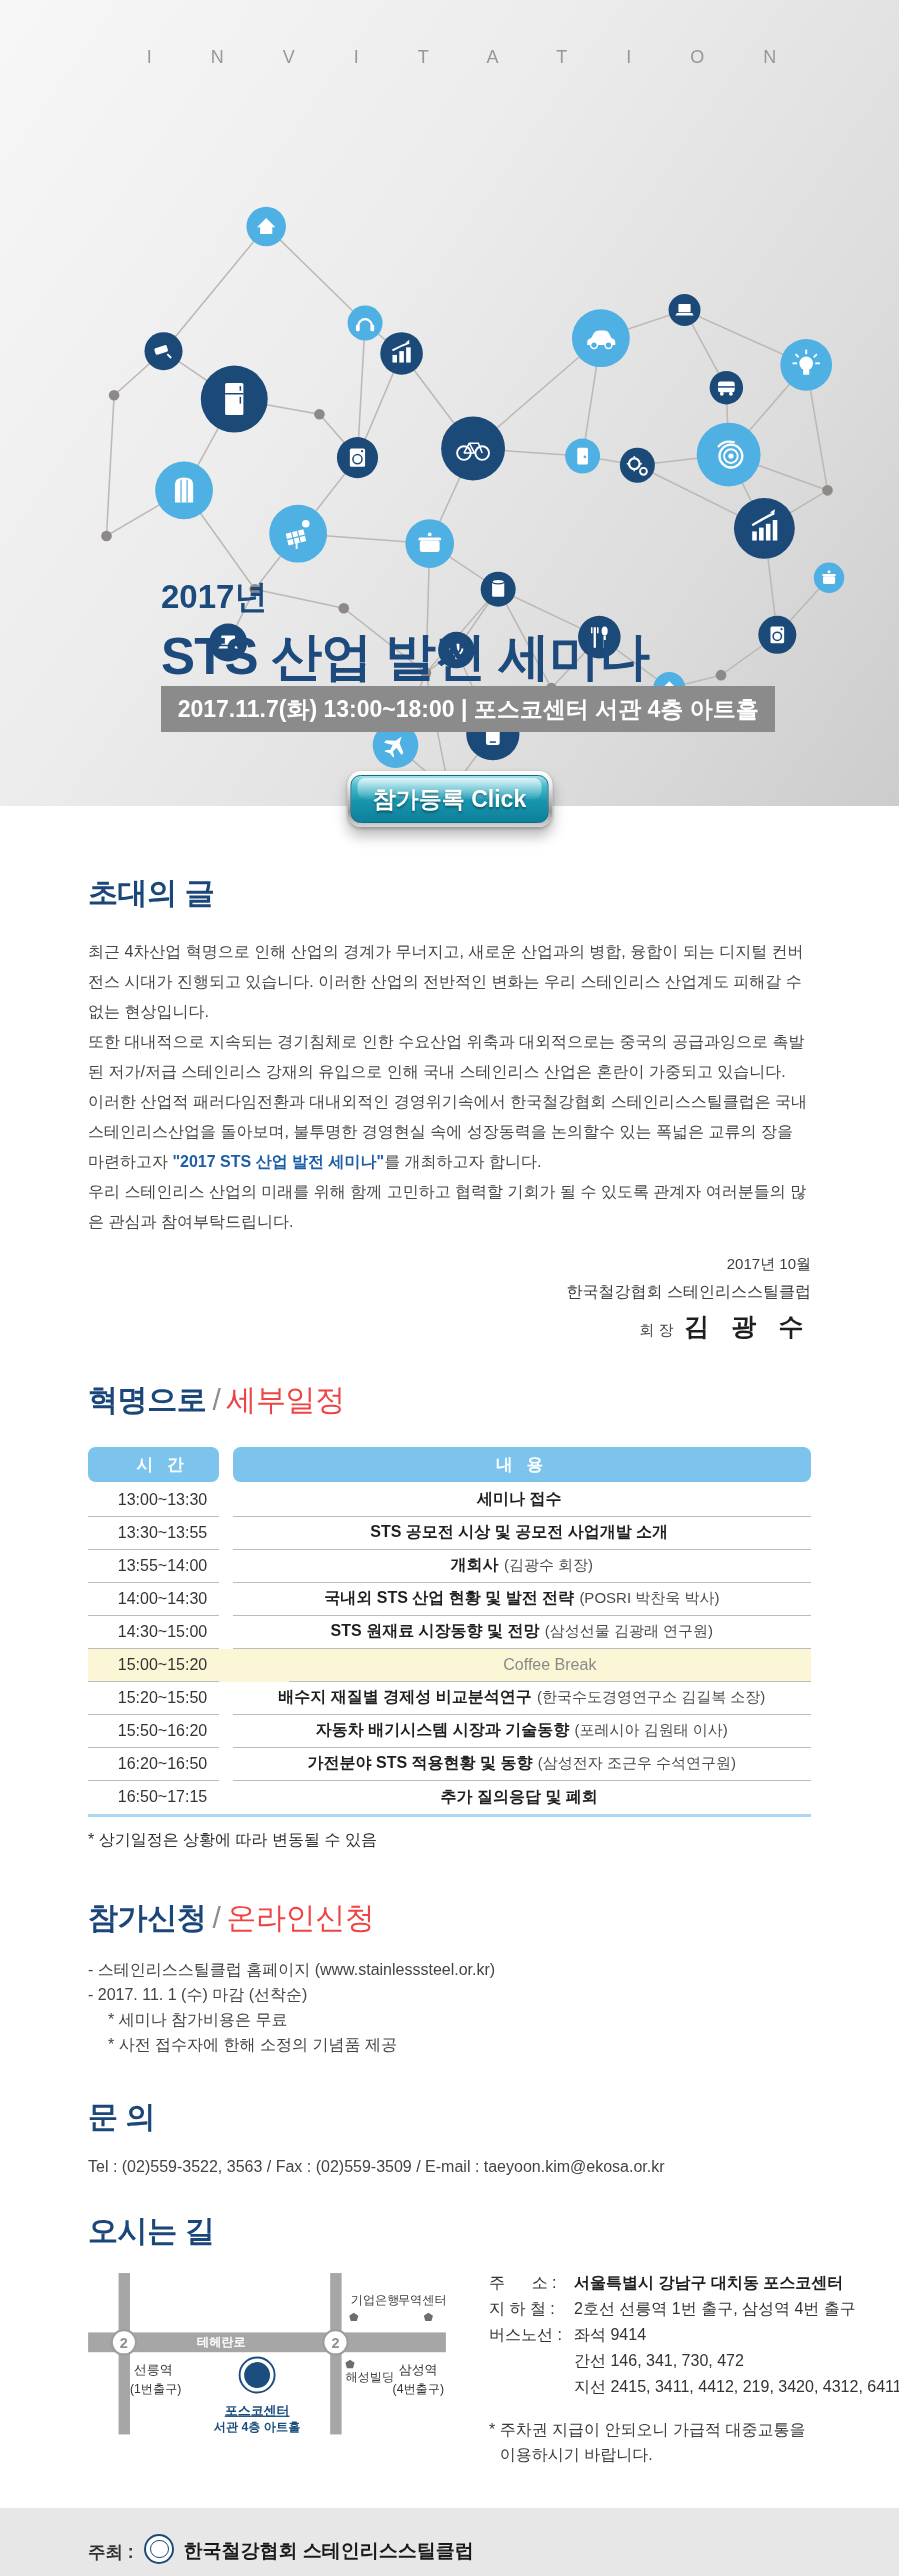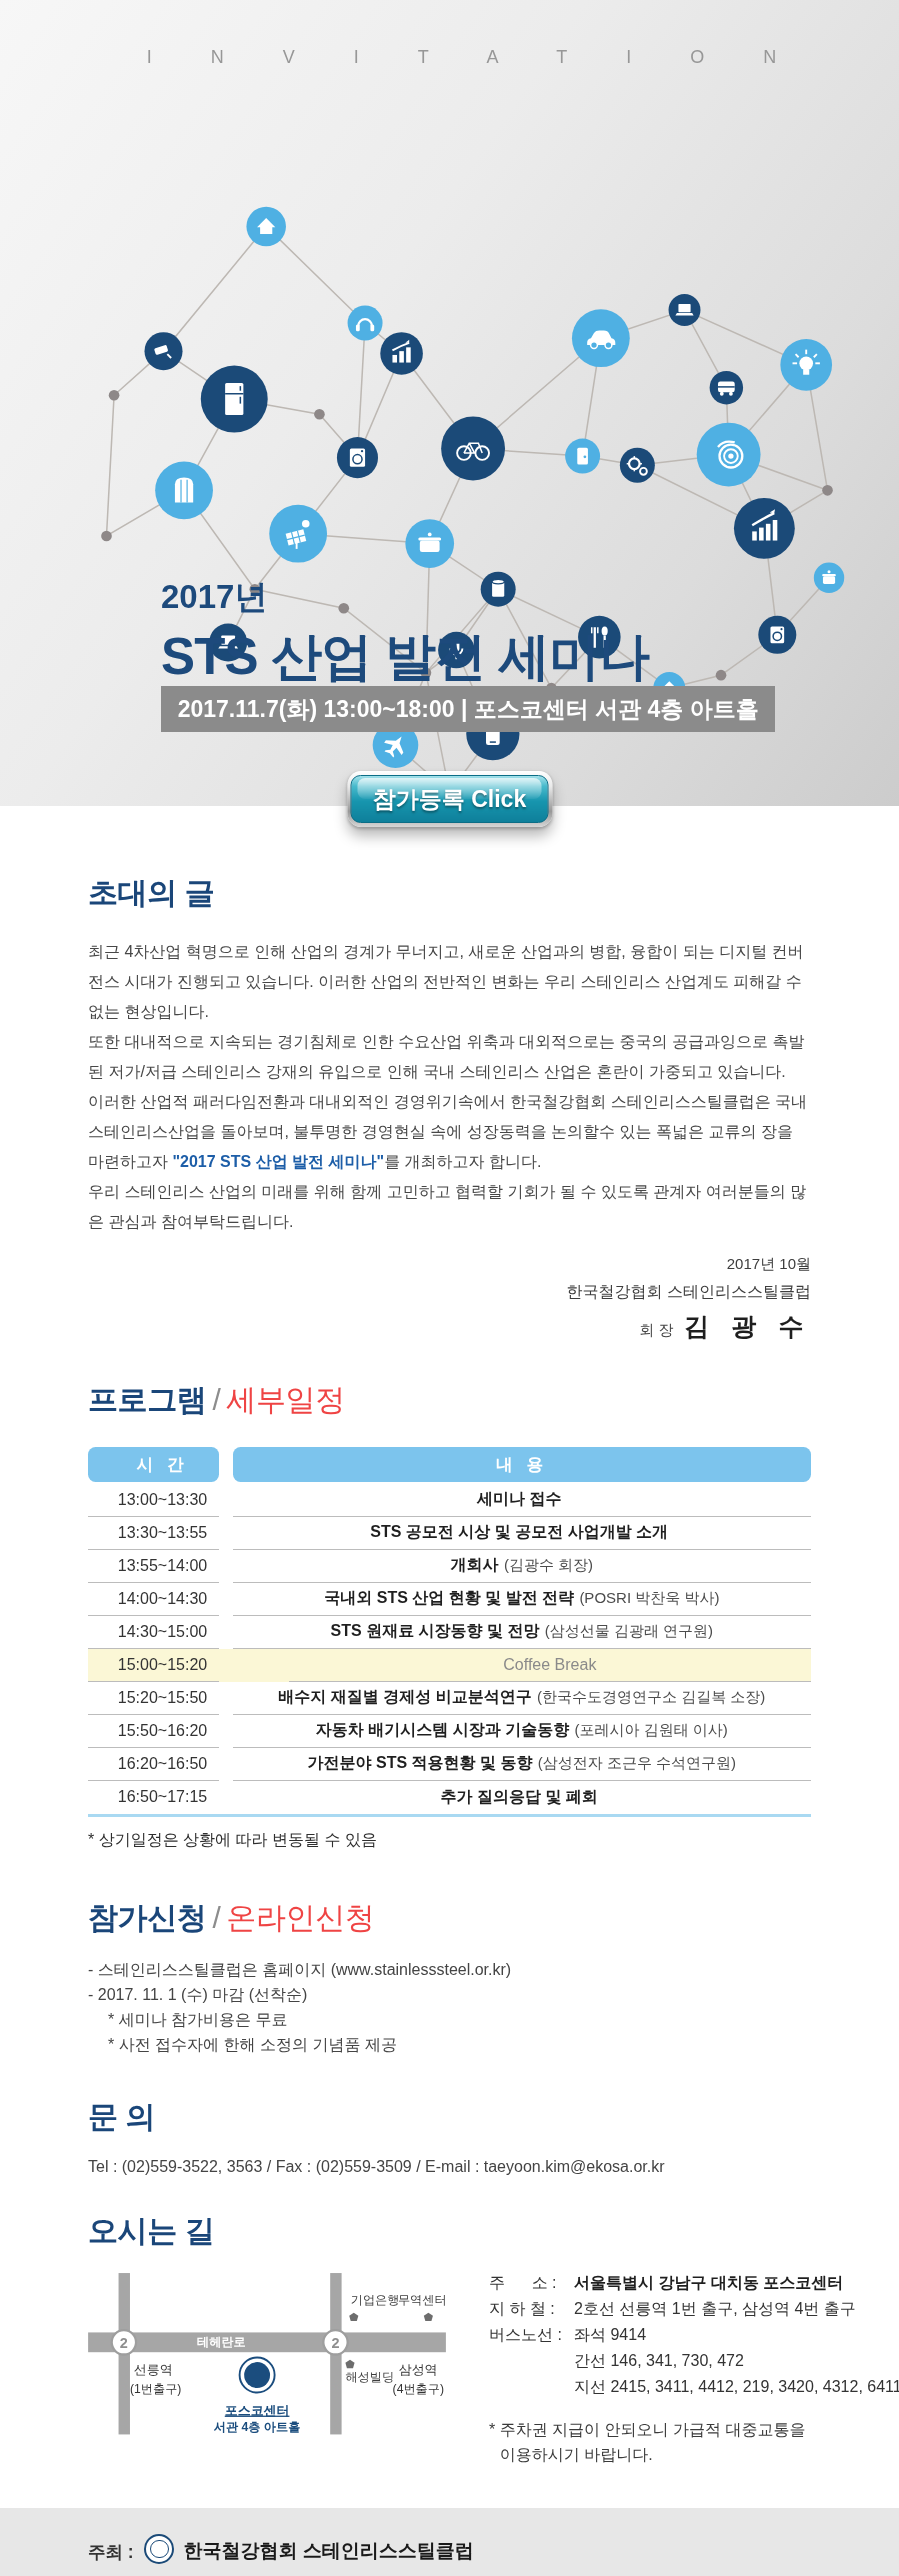--- a/index.html
+++ b/index.html
@@ -353,21 +353,21 @@
   </div>
   <div class="sig">
     <div class="sig-date">2017년 10월</div>
     <div class="sig-org">한국철강협회 스테인리스스틸클럽</div>
     <div class="sig-line">
       <span class="sig-role">회 장</span><span class="sig-name">김 광 수</span>
     </div>
   </div>
 
   <div class="sec-heading prog-heading">
-    <span>프로그램</span><span class="sep">/</span><span class="sub">세부일정</span>
+    <span>혁명으로</span><span class="sep">/</span><span class="sub">세부일정</span>
   </div>
 
   <div class="sched-table">
     <div class="t-row t-head">
       <div class="t-time">시 간</div>
       <div class="t-gap"></div>
       <div class="t-content">내 용</div>
     </div>
     <div class="t-row">
       <div class="t-time">13:00~13:30</div>
@@ -448,21 +448,21 @@
           <span class="t-speaker"></span>
         </div>
     </div>
   </div>
   <div class="sched-note">* 상기일정은 상황에 따라 변동될 수 있음</div>
 
   <div class="sec-heading reg-heading">
     <span>참가신청</span><span class="sep">/</span><span class="sub">온라인신청</span>
   </div>
   <div class="reg-lines">
-    <div>- 스테인리스스틸클럽은 홈페이지 (www.stainlesssteel.or.kr)</div>
+    <div>- 스테인리스스틸클럽 홈페이지 (www.stainlesssteel.or.kr)</div>
     <div>- 2017. 11. 1 (수) 마감 (선착순)</div>
     <div class="indent">* 세미나 참가비용은 무료</div>
     <div class="indent">* 사전 접수자에 한해 소정의 기념품 제공</div>
   </div>
 
   <div class="sec-heading contact-heading">문 의</div>
   <div class="contact-line">Tel : (02)559-3522, 3563  /  Fax : (02)559-3509  /  E-mail : taeyoon.kim@ekosa.or.kr</div>
 
   <div class="sec-heading dir-heading">오시는 길</div>
   <div class="dir-row">

